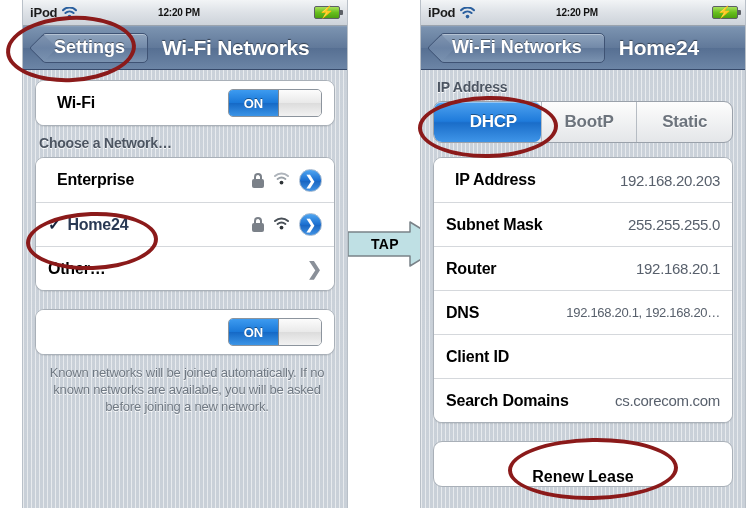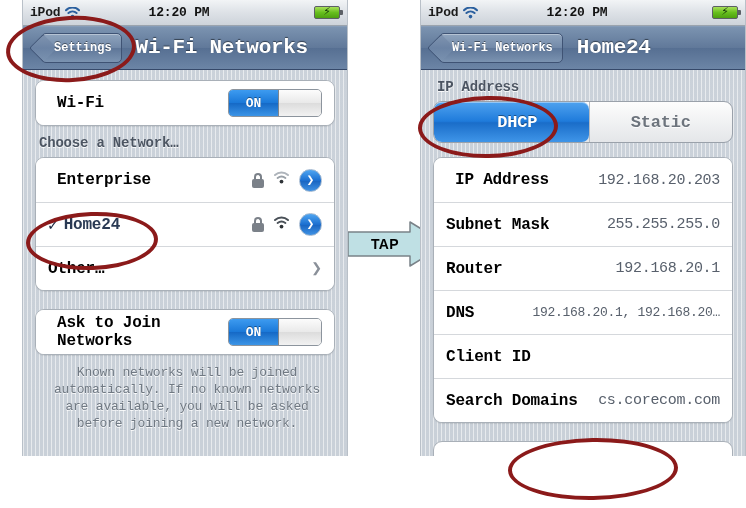--- a/index.html
+++ b/index.html
@@ -14,33 +14,32 @@
     overflow: hidden;
     font-family: "Liberation Sans", sans-serif;
     -webkit-font-smoothing: antialiased;
   }
 
   
   .phone {
     position: absolute;
     top: 0;
     width: 326px;
-    height: 456px;
+    height: 508px;
     overflow: hidden;
     background:
       repeating-linear-gradient(to right,
         rgba(255,255,255,0.55) 0px,
         rgba(255,255,255,0.55) 1px,
         rgba(0,0,0,0.0) 1px,
         rgba(0,0,0,0.0) 4px),
       linear-gradient(to bottom, #cbd2da 0%, #c9d0d8 100%);
     border-left: 1px solid #b9c0c8;
     border-right: 1px solid #b9c0c8;
     box-sizing: border-box;
-    font-family: Liberation Mono, monospace;
   }
   #phone-left  { left: 22px; }
   #phone-right { left: 420px; }
 
   
   .statusbar {
     height: 26px;
     background: linear-gradient(to bottom, #f2f4f6 0%, #dfe3e8 45%, #cdd3da 100%);
     border-bottom: 1px solid #9aa3ad;
     display: flex;
@@ -57,21 +56,21 @@
   }
   .sb-wifi {
     margin-left: 5px;
     display: inline-block;
     line-height: 0;
   }
   .sb-time {
     position: absolute;
     left: 0; right: 12px;
     text-align: center;
-    font-size: 13px;
+    font-size: 10px;
     font-weight: bold;
     color: #121212;
     letter-spacing: -0.2px;
   }
   .sb-battery {
     margin-left: auto;
     position: relative;
     width: 26px;
     height: 13px;
     border: 1px solid #5c6066;
@@ -105,28 +104,28 @@
     align-items: center;
     padding: 0 8px;
     box-sizing: border-box;
     position: relative;
   }
   .backbtn {
     position: relative;
     height: 28px;
     display: flex;
     align-items: center;
-    padding: 0 9px 0 12px;
+    padding: 0 22px 0 12px;
     margin-left: 10px;
     border-radius: 5px;
     background: linear-gradient(to bottom, #8fa4bd 0%, #738aa9 48%, #5f7799 52%, #7b93b1 100%);
     border: 1px solid #3f5374;
     box-shadow: inset 0 1px 0 rgba(255,255,255,0.35);
     color: #ffffff;
-    font-size: 12px;
+    font-size: 18px;
     font-weight: bold;
     text-shadow: 0 -1px 0 rgba(0,0,0,0.45);
     white-space: nowrap;
   }
   .backbtn::before {
     content: "";
     position: absolute;
     left: -9px;
     top: 4px;
     width: 19px;
@@ -445,21 +444,20 @@
         <span class="row-accessory">
           <span class="chev-gray">❯</span>
         </span>
       </div>
 
     </div>
 
     <div style="height:18px"></div>
     <div class="card">
       <div class="row">
-        <span class="row-label">Ask to Join Networks</span>
         <span class="row-accessory">
           <span class="toggle">
             <span class="on">ON</span>
             <span class="knob"></span>
           </span>
         </span>
       </div>
     </div>
 
     <div class="footnote">Known networks will be joined automatically. If no known networks are available, you will be asked before joining a new network.</div>
@@ -497,20 +495,21 @@
     </div>
     <div class="nav-title">Home24</div>
   </div>
 
   <div class="content">
 
     <div class="group-header">IP Address</div>
 
     <div class="segmented">
       <div class="seg active">DHCP</div>
+      <div class="seg">BootP</div>
       <div class="seg">Static</div>
     </div>
 
     <div style="height:14px"></div>
 
     <div class="card">
       <div class="row">
         <span class="row-label">IP Address</span>
         <span class="row-value">192.168.20.203</span>
       </div>

